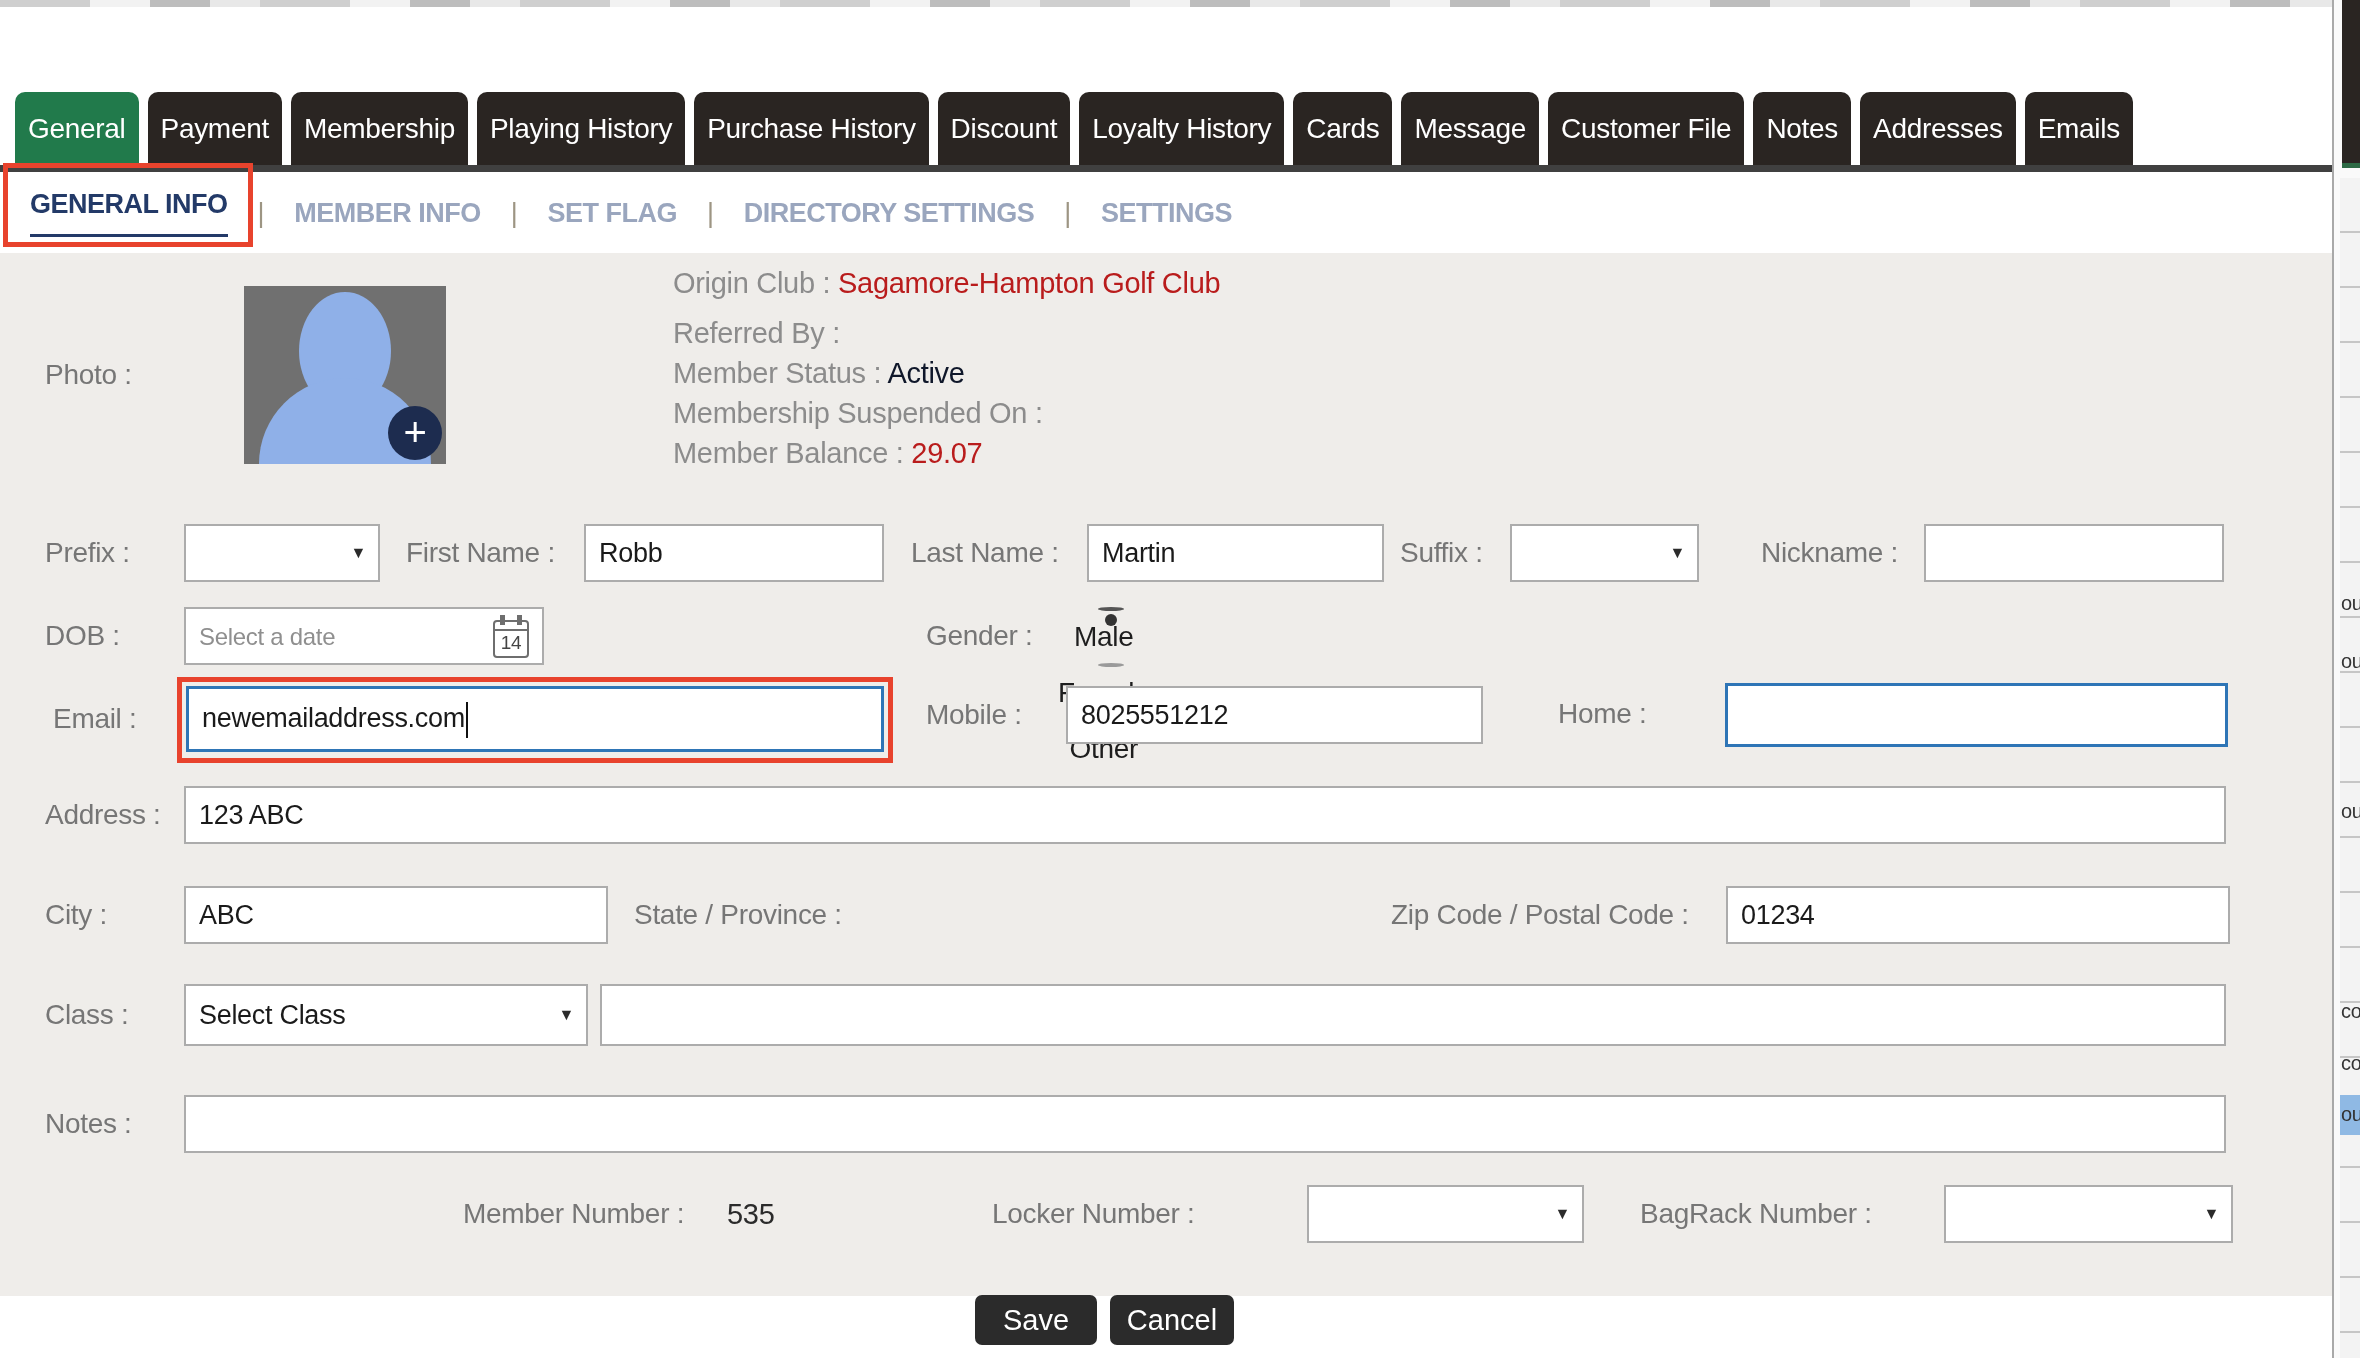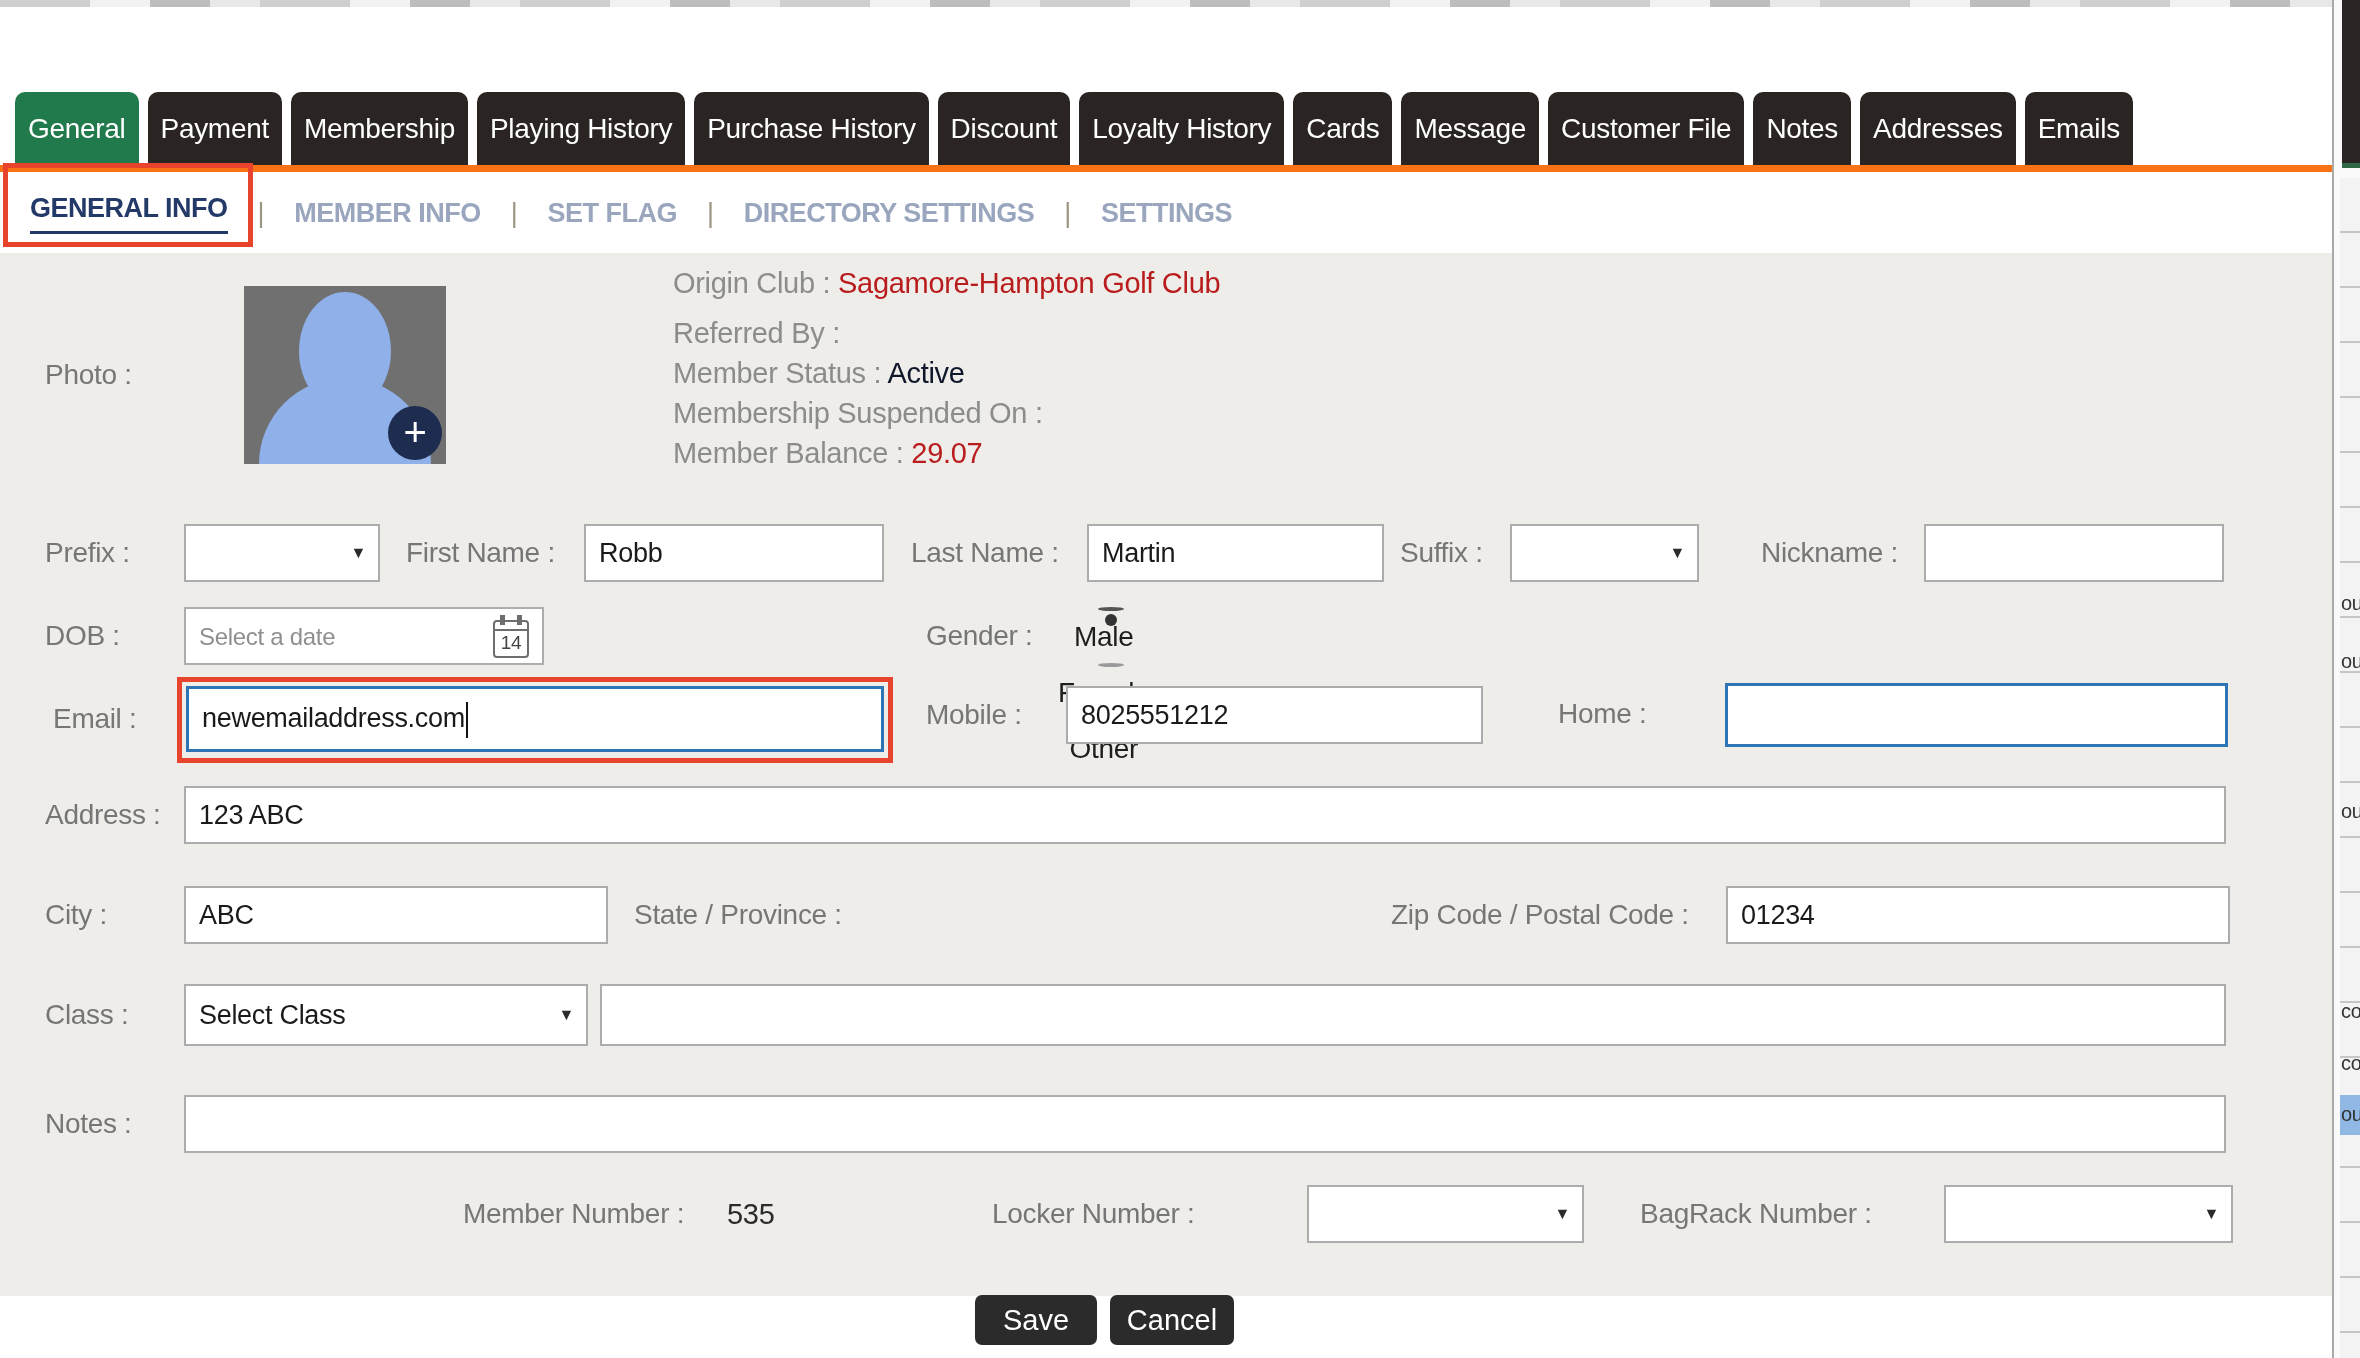--- a/index.html
+++ b/index.html
@@ -12,27 +12,27 @@
 
   
   .modal { position: absolute; left: 0; top: 7px; width: 2332px; height: 1351px; background: #fff; }
 
   .titlebar { position: absolute; left: 0; top: 0; width: 100%; height: 62px; background: #2D6A45; }
   .titlebar .title { position: absolute; left: 14px; top: 0; line-height: 62px; color: #fff; font-size: 30px; white-space: nowrap; }
   .close { position: absolute; right: 5px; top: 11px; width: 42px; height: 42px; border: none; border-radius: 9px; background: #D9605A; cursor: pointer; }
   .x-icon { position: absolute; inset: 0; color: #fff; font-size: 27px; font-weight: bold; line-height: 42px; text-align: center; }
   .x-icon::before { content: "✕"; }
 
-  .tabbar { position: absolute; left: 0; top: 78px; width: 100%; height: 87px; border-bottom: 7px solid #f97316; display: flex; align-items: flex-end; padding-left: 15px; gap: 9px; }
+  .tabbar { position: absolute; left: 0; top: 78px; width: 100%; height: 87px; border-bottom: 7px solid #404040; display: flex; align-items: flex-end; padding-left: 15px; gap: 9px; }
   .tab { height: 73px; display: flex; align-items: center; padding: 0 13px; background: #2A2522; color: #fff; font-size: 28px; border-radius: 10px 10px 0 0; white-space: nowrap; cursor: pointer; }
   .tab.active { background: #217A4B; }
 
   .subtabs { position: absolute; left: 0; top: 165px; width: 100%; height: 85px; background: #fff; border-bottom: 3px solid #b7b4b1; display: flex; align-items: center; padding-left: 30px; gap: 30px; }
   .subtab { font-size: 27px; font-weight: bold; color: #9AA6BE; white-space: nowrap; cursor: pointer; letter-spacing: -0.5px; }
-  .subtab.active { color: #233A68; border-bottom: 3px solid #233A68; padding-bottom: 7px; }
+  .subtab.active { color: #233A68; border-bottom: 3px solid #233A68; padding-bottom: 14px; }
   .pipe { color: #9D9583; font-size: 27px; }
   .subtab-redbox { position: absolute; left: 3px; top: 156px; width: 250px; height: 84px; border: 5px solid #E8432D; z-index: 6; pointer-events: none; }
 
   .form { position: absolute; left: 0; top: 246px; width: 100%; height: 1043px; background: #EFEDEA; }
 
   .lbl { position: absolute; font-size: 28px; color: #767676; line-height: 58px; white-space: nowrap; }
   .field { position: absolute; height: 58px; background: #fff; border: 2px solid #ACACAC; font-size: 27px; color: #1a1a1a; line-height: 54px; padding-left: 13px; white-space: nowrap; overflow: hidden; }
   .field.focus { border: 3px solid #2E75B6; line-height: 58px; }
   .select { cursor: pointer; }
   .ddcaret { position: absolute; right: 12px; top: 0; bottom: 0; display: flex; align-items: center; color: #2b2b2b; }

